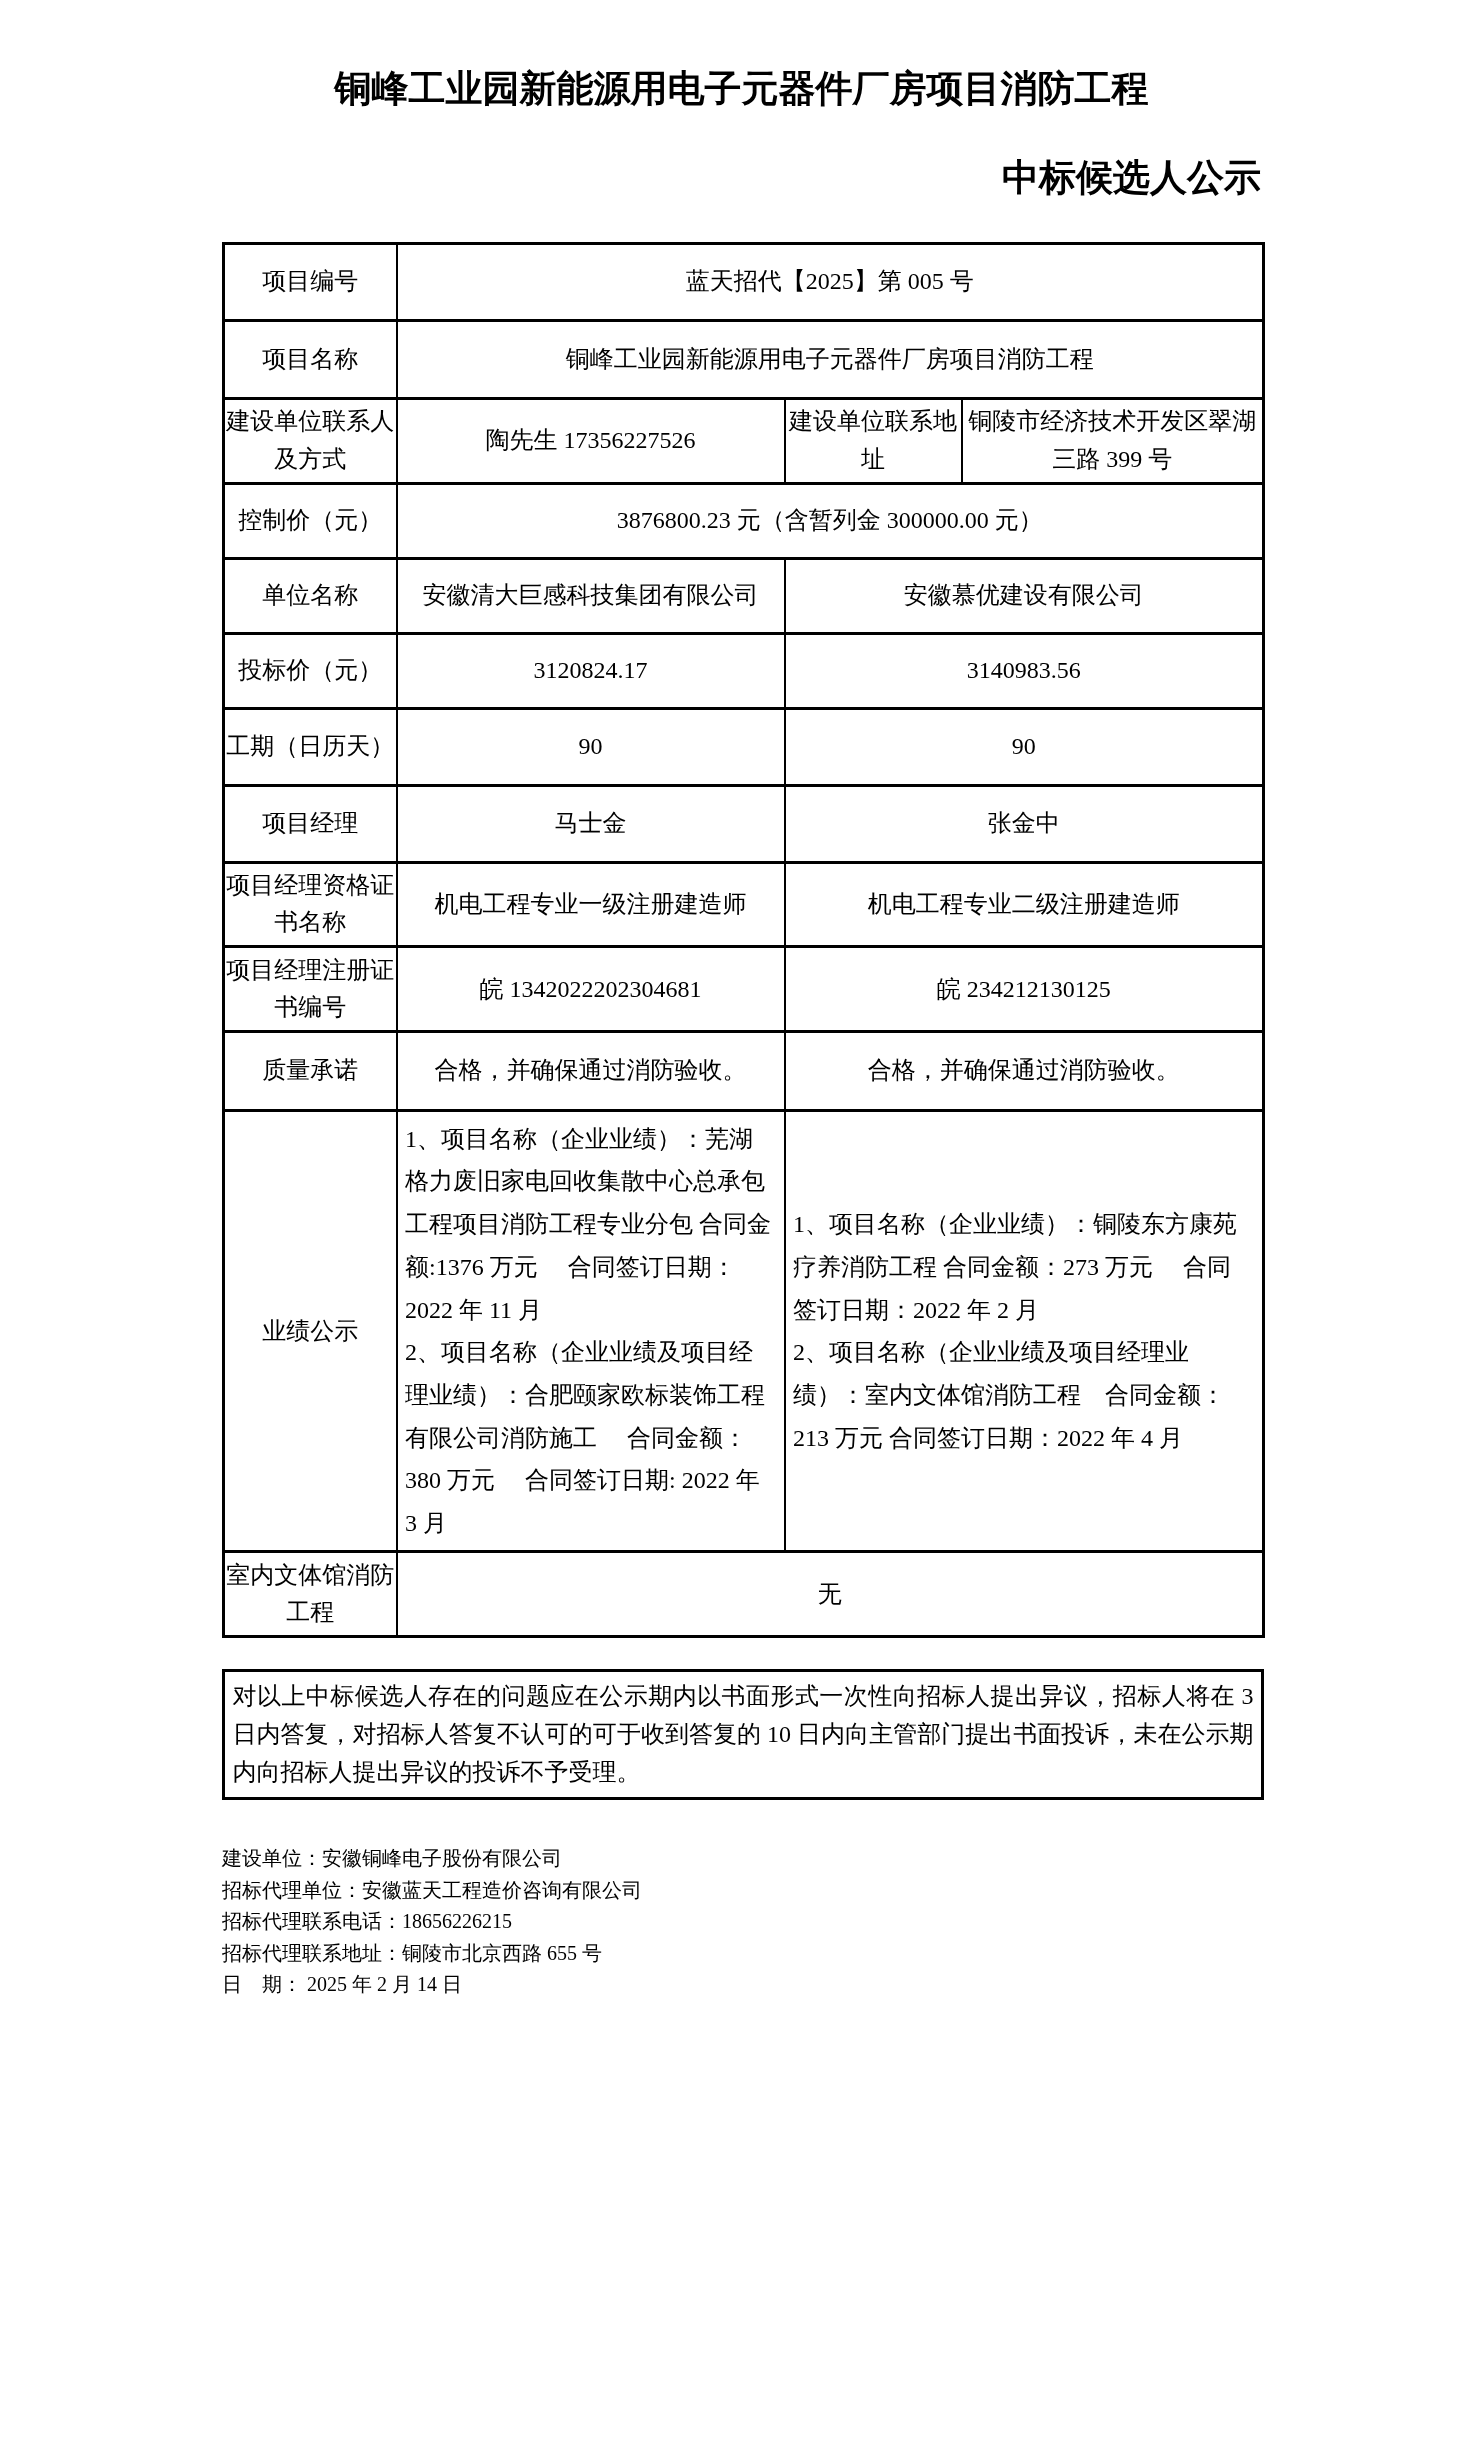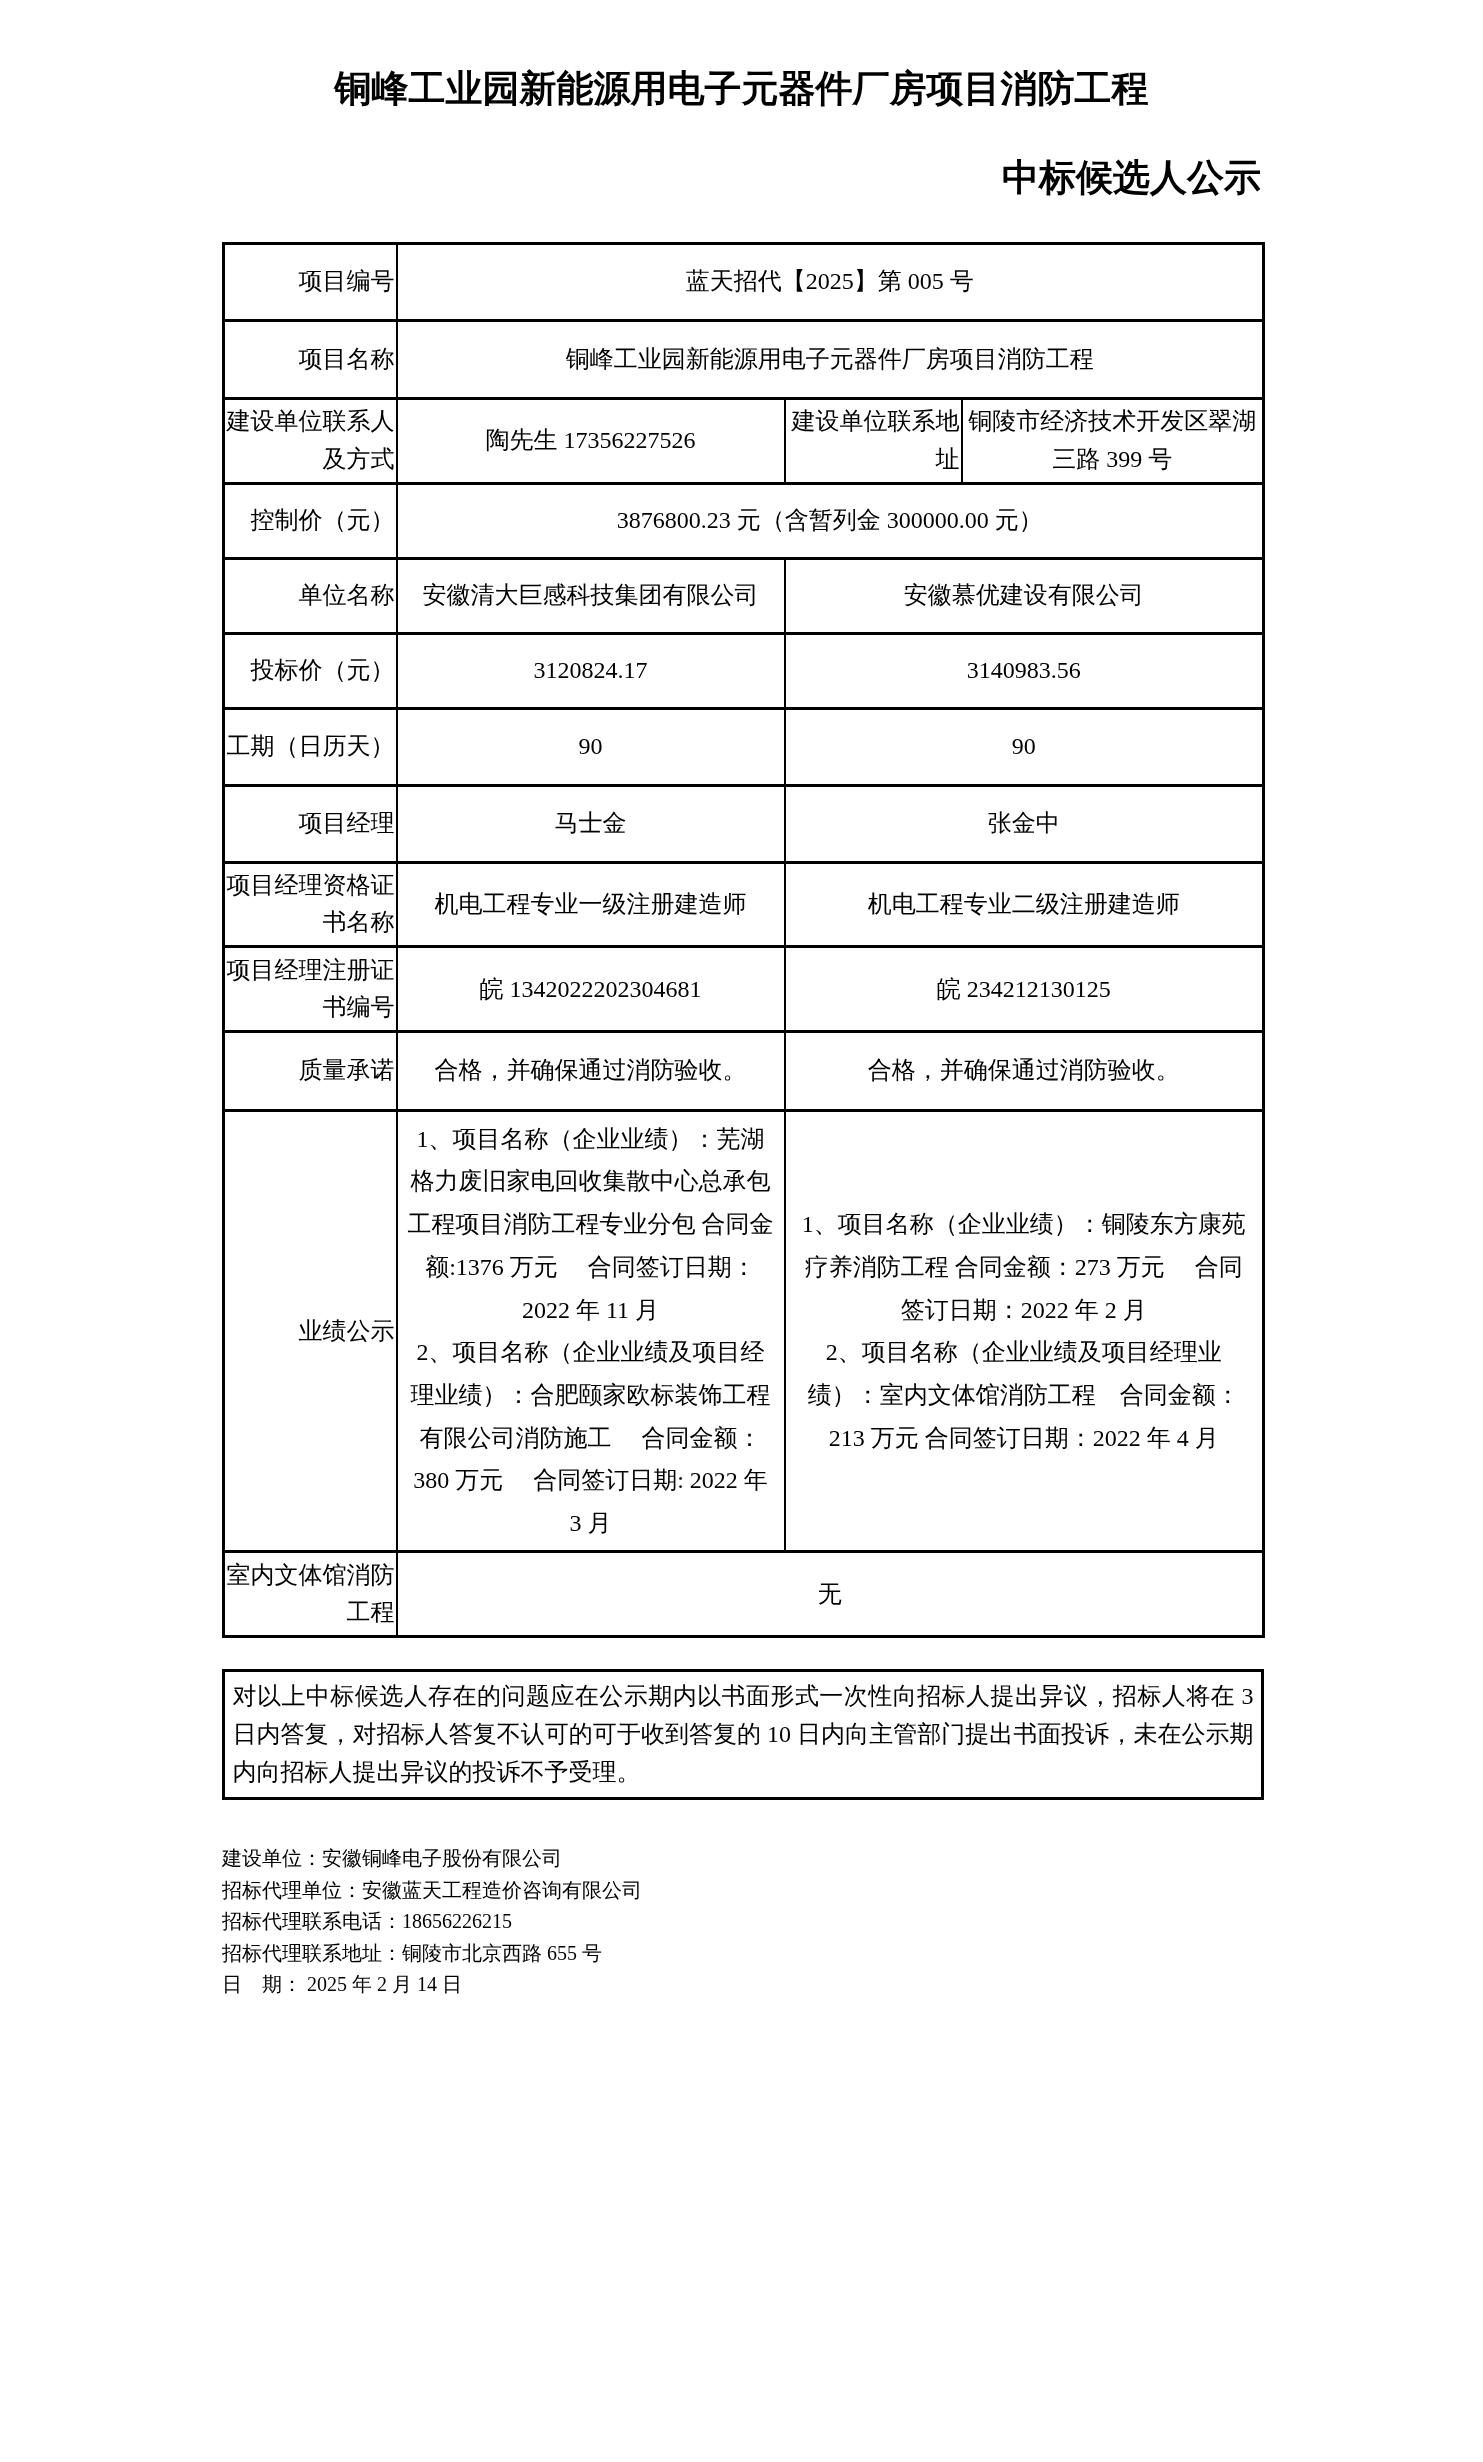--- a/index.html
+++ b/index.html
@@ -18,24 +18,24 @@
   .second-table { margin-top:31px; }
 
   td {
     border:2.8px solid #000;
     border-top-width:3.7px; border-bottom-width:3.7px;
     font-size:24px; line-height:1.55;
     text-align:center; vertical-align:middle;
     padding:3.7px 5.6px;
     overflow:hidden;
   }
-  td.lbl { padding:3.7px 0.9px;text-align:right; }
+  td.lbl { padding:3.7px 0.9px; }
   .nowrap { white-space:nowrap; }
   td.perf {
-    text-align:center; vertical-align:middle;
+    text-align:left; vertical-align:middle;
     white-space:pre-wrap; line-height:1.78; padding:5.6px 7.5px;
   }
   td.note-cell { text-align:justify; line-height:1.58; padding:5.6px 7.5px; }
 
   .footer { margin-top:43px; font-size:20px; font-weight:normal; }
   .footer p { margin:0; line-height:1.58; }
 </style>
 </head>
 <body>
 

